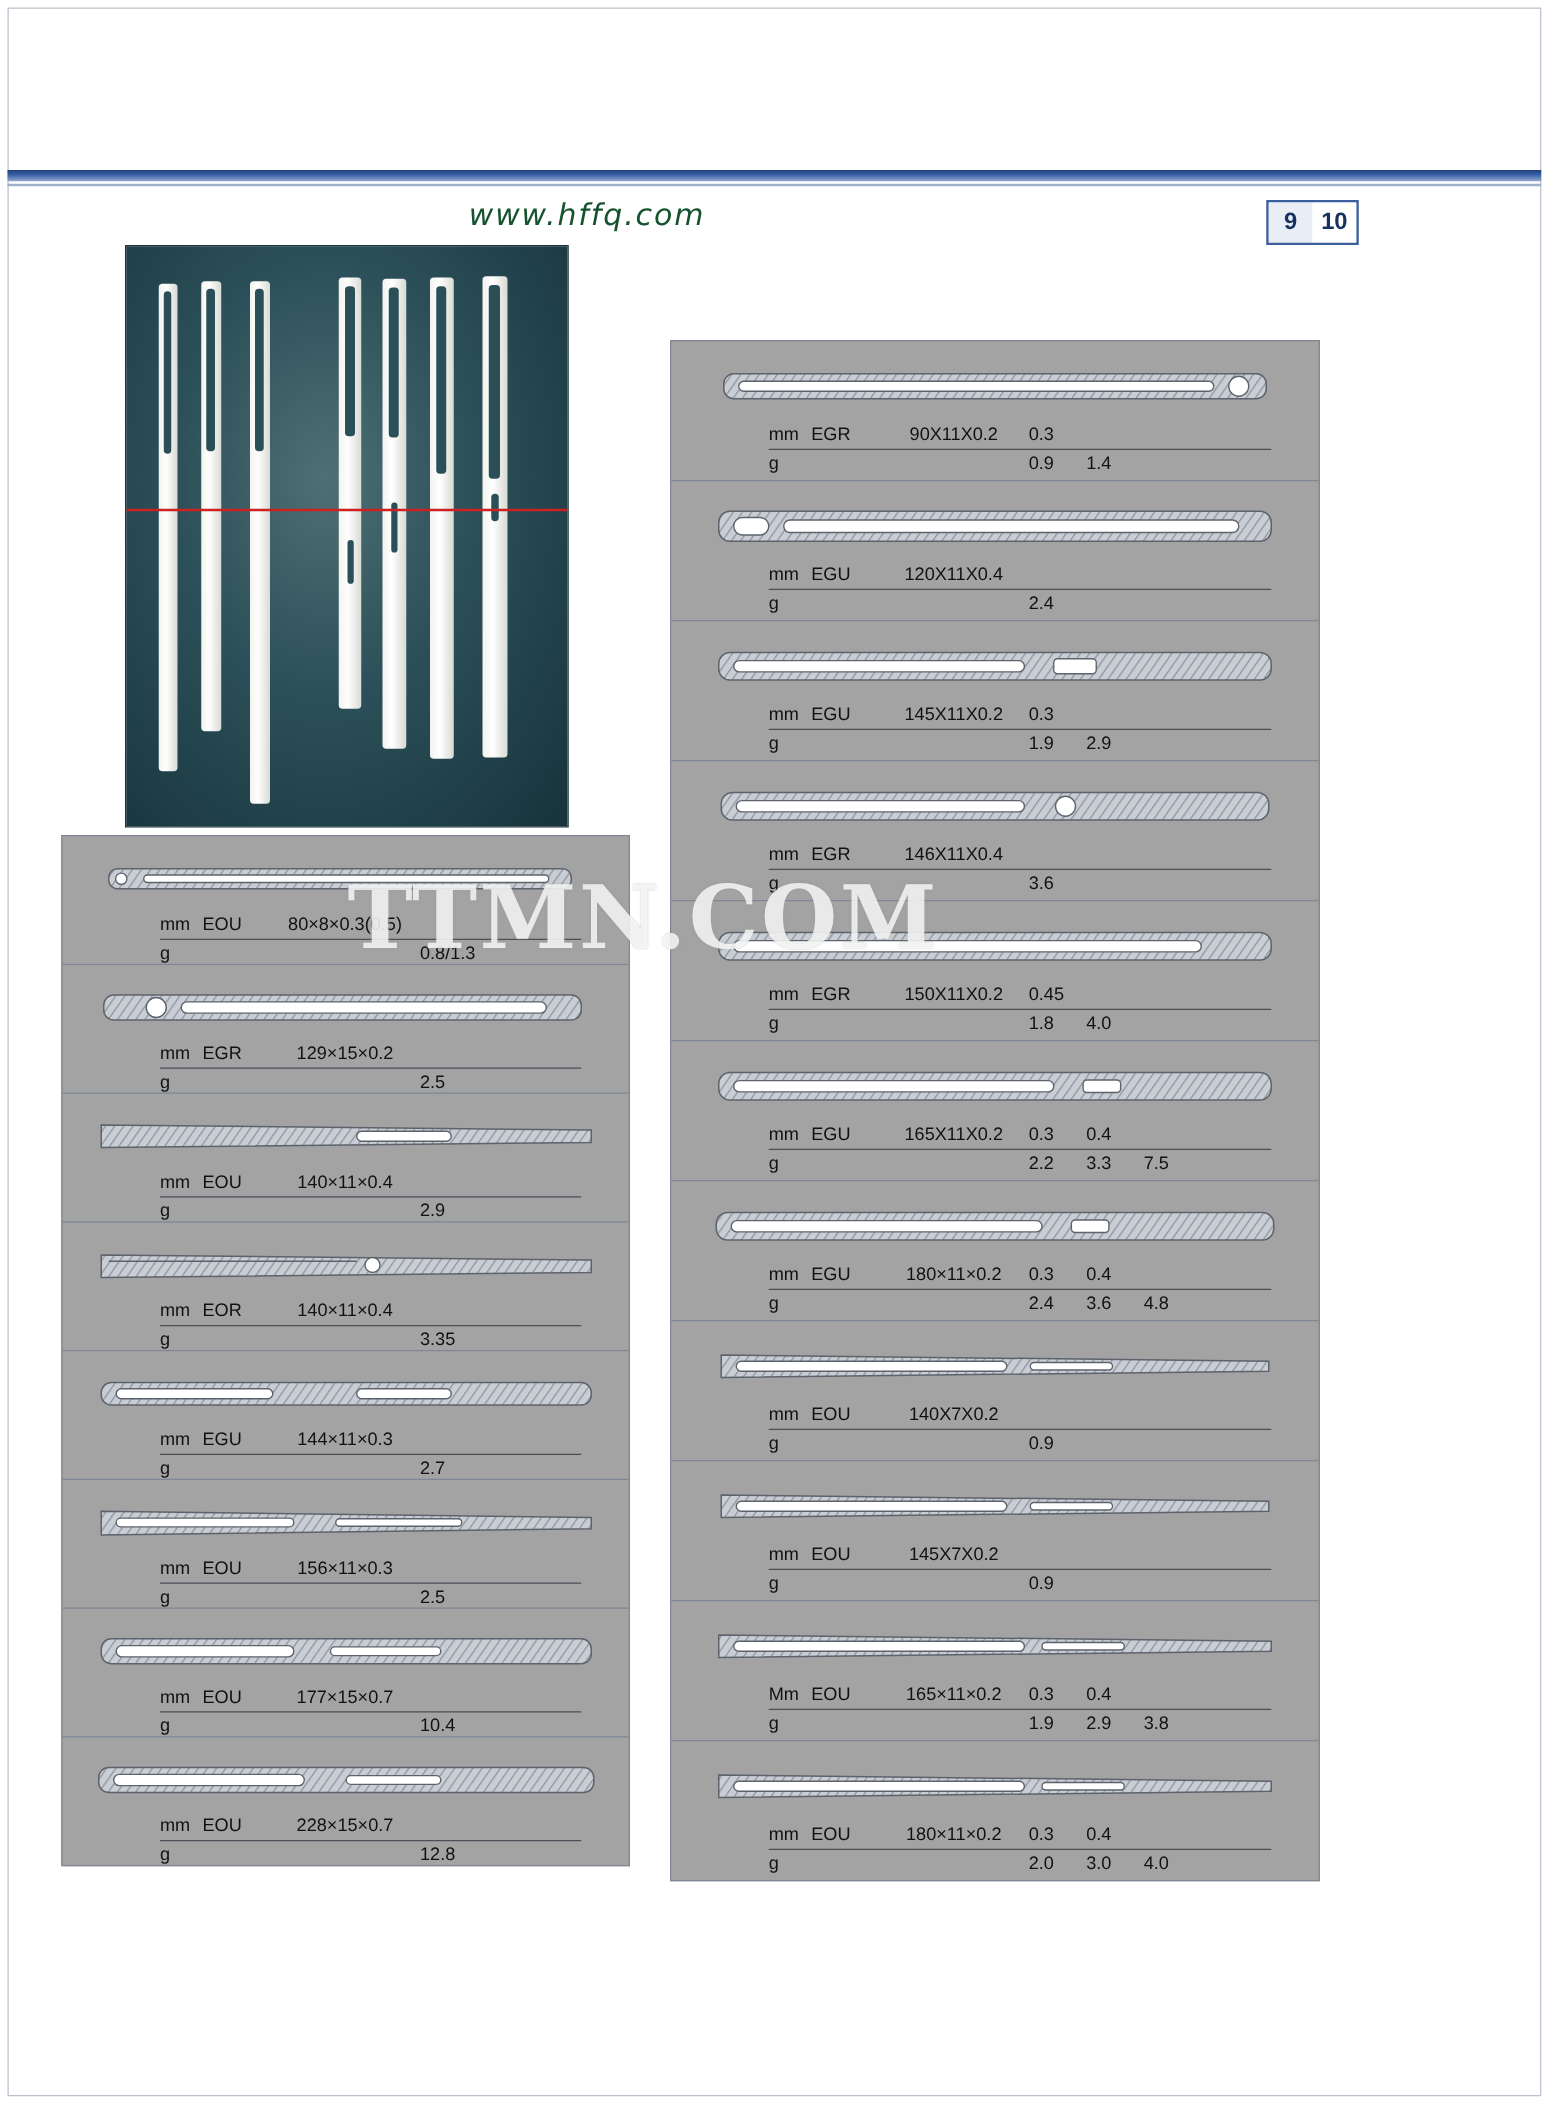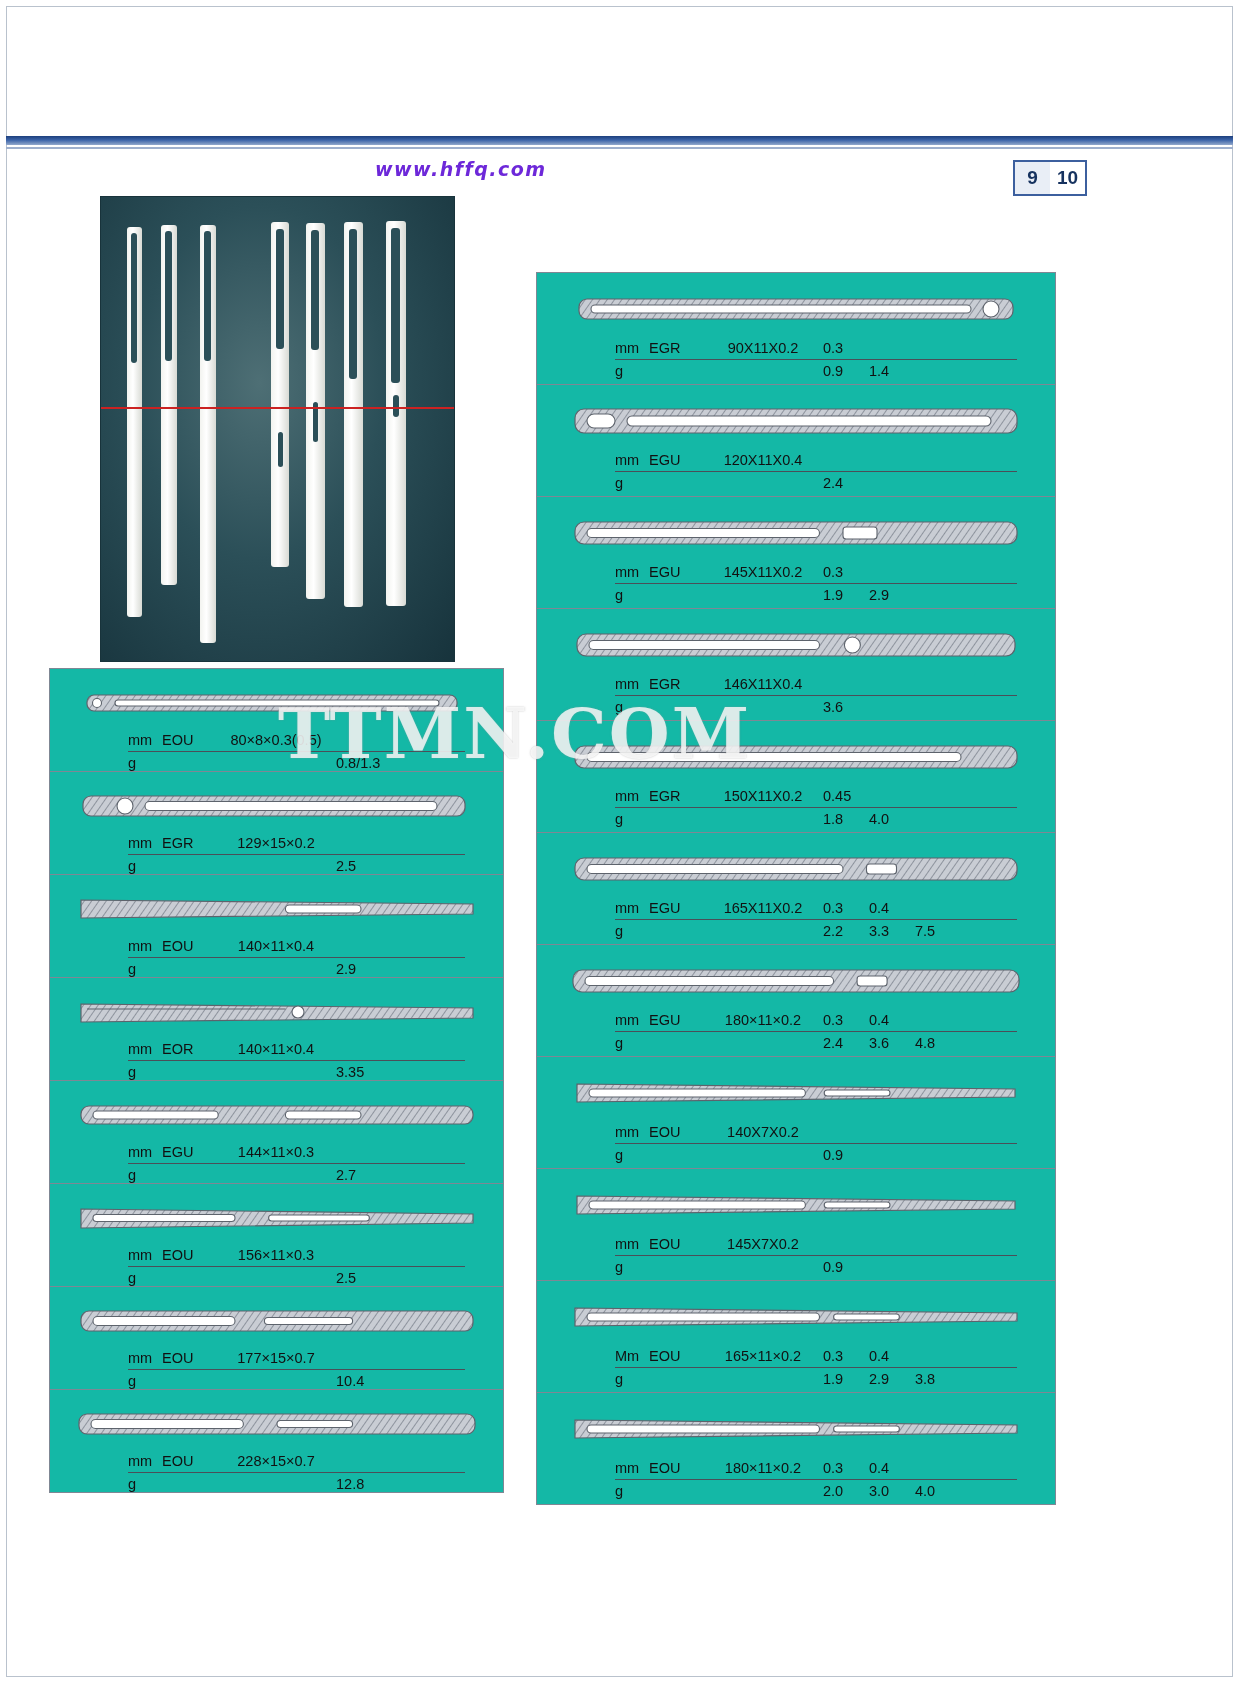--- a/index.html
+++ b/index.html
@@ -32,25 +32,25 @@
     left: 0;
     top: 60px;
     width: 1239px;
     height: 80px;
   }
   .header-url {
     position: absolute;
     left: 375px;
     top: 98px;
     font-family: "DejaVu Sans", sans-serif;
-    font-weight: bold;
+    font-weight: normal;
     font-style: italic;
-    font-size: 19px;
+    font-size: 24px;
     letter-spacing: 1.5px;
-    color: #6d28d9;
+    color: #14532d;
   }
   .header-cn {
     position: absolute;
     left: 595px;
     top: 80px;
     font-family: "DejaVu Sans", sans-serif;
     font-weight: bold;
     font-size: 40px;
     letter-spacing: 12px;
     color: #14305f;
@@ -129,21 +129,21 @@
     top: 210px;
     width: 353px;
     height: 2px;
     background: #cc2222;
   }
 
   
   .table {
     position: absolute;
     border: 1px solid #7f8794;
-    background: #14b8a6;
+    background: #a3a3a3;
     box-sizing: border-box;
   }
   .table.left {
     left: 49px;
     top: 668px;
     width: 455px;
     height: 825px;
   }
   .table.right {
     left: 536px;

